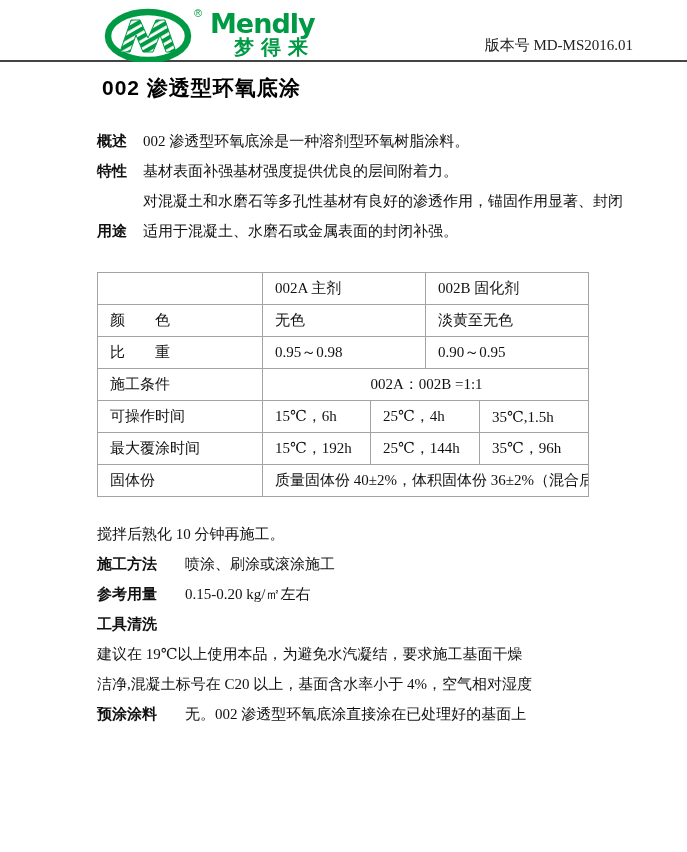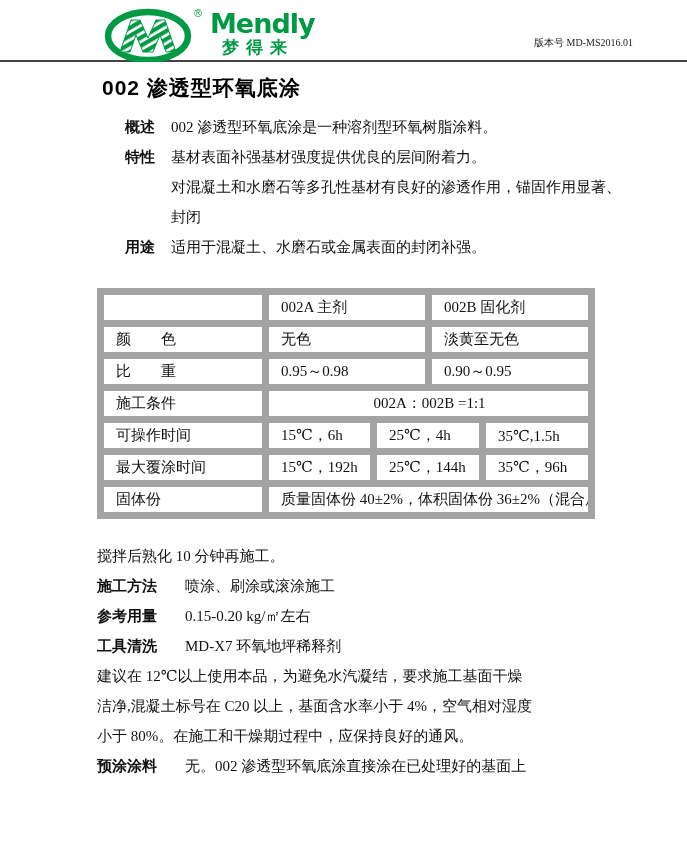--- a/index.html
+++ b/index.html
@@ -22,54 +22,54 @@
     color:#009A44; font-size:11px;
     font-family:"Liberation Sans","DejaVu Sans",sans-serif;
   }
   .wordmark-block { margin-left:10px; padding-top:2px; }
   .wordmark {
     color:#009A44; font-family:"DejaVu Sans","Liberation Sans",sans-serif;
     font-weight:bold; font-size:27px; line-height:28px; letter-spacing:-1px;
   }
   .brand-cn {
     color:#009A44; font-family:"DejaVu Sans","Liberation Sans",sans-serif;
-    font-weight:bold; font-size:17px; line-height:19px; letter-spacing:7px;
-    margin-left:12px;
+    font-weight:bold; font-size:20px; line-height:19px; letter-spacing:7px;
+    margin-left:24px;
   }
   .version {
     position:absolute; right:54px; top:36px;
-    font-size:10px; color:#222222;
+    font-size:15px; color:#222222;
     font-family:"Liberation Serif","DejaVu Serif",serif;
   }
   
   .doc-title {
-    margin:12px 0 10px 102px;
+    margin:12px 0 24px 102px;
     font-family:"Liberation Sans","DejaVu Sans",sans-serif;
     font-weight:bold; font-size:21px; letter-spacing:1px; color:#000000;
   }
   
   .content { padding-left:97px; padding-right:55px; }
-  .intro-item { display:flex;margin-left:28px; }
+  .intro-item { display:flex; }
   .intro-label {
     width:46px; flex:none; line-height:30px;
     font-family:"Liberation Sans","DejaVu Sans",sans-serif; font-weight:bold;
   }
   .intro-body { flex:1; }
   .intro-line { line-height:30px; }
   .tech-heading {
     line-height:30px;
     font-family:"Liberation Sans","DejaVu Sans",sans-serif; font-weight:bold;
   }
   
   table.spec {
     border-collapse:collapse; margin:26px 0 0 0;
     width:491px; table-layout:fixed;
   }
   table.spec td {
-    border:7px solid #a3a3a3; height:32px;
+    border:1px solid #a3a3a3; height:32px;
     padding:0 0 0 12px; font-size:15px; vertical-align:middle;
     white-space:nowrap; overflow:hidden;
   }
   table.spec td.center { text-align:center; padding-left:2px; }
   
   .construction { margin-top:22px; }
   .cons-heading {
     line-height:30px;
     font-family:"Liberation Sans","DejaVu Sans",sans-serif; font-weight:bold;
   }
@@ -199,30 +199,26 @@
 
       <div class="cons-item">
         <div class="cons-label">参考用量</div>
         <div class="cons-body">
           <div class="cons-line">0.15-0.20 kg/㎡左右</div>
         </div>
       </div>
 
       <div class="cons-item">
         <div class="cons-label">工具清洗</div>
-        <div class="cons-body">
-          <div class="cons-line">MD-X7 环氧地坪稀释剂</div>
-        </div>
-      </div>
-
-      <div class="cons-item">
-        <div class="cons-body">
-          <div class="cons-line">建议在 12℃以上使用本品，为避免水汽凝结，要求施工基面干燥</div>
+      </div>
+
+      <div class="cons-item">
+        <div class="cons-body">
+          <div class="cons-line">建议在 19℃以上使用本品，为避免水汽凝结，要求施工基面干燥</div>
           <div class="cons-line">洁净,混凝土标号在 C20 以上，基面含水率小于 4%，空气相对湿度</div>
-          <div class="cons-line">小于 80%。在施工和干燥期过程中，应保持良好的通风。</div>
         </div>
       </div>
 
       <div class="cons-item">
         <div class="cons-label">预涂涂料</div>
         <div class="cons-body">
           <div class="cons-line">无。002 渗透型环氧底涂直接涂在已处理好的基面上</div>
         </div>
       </div>
     </div>

